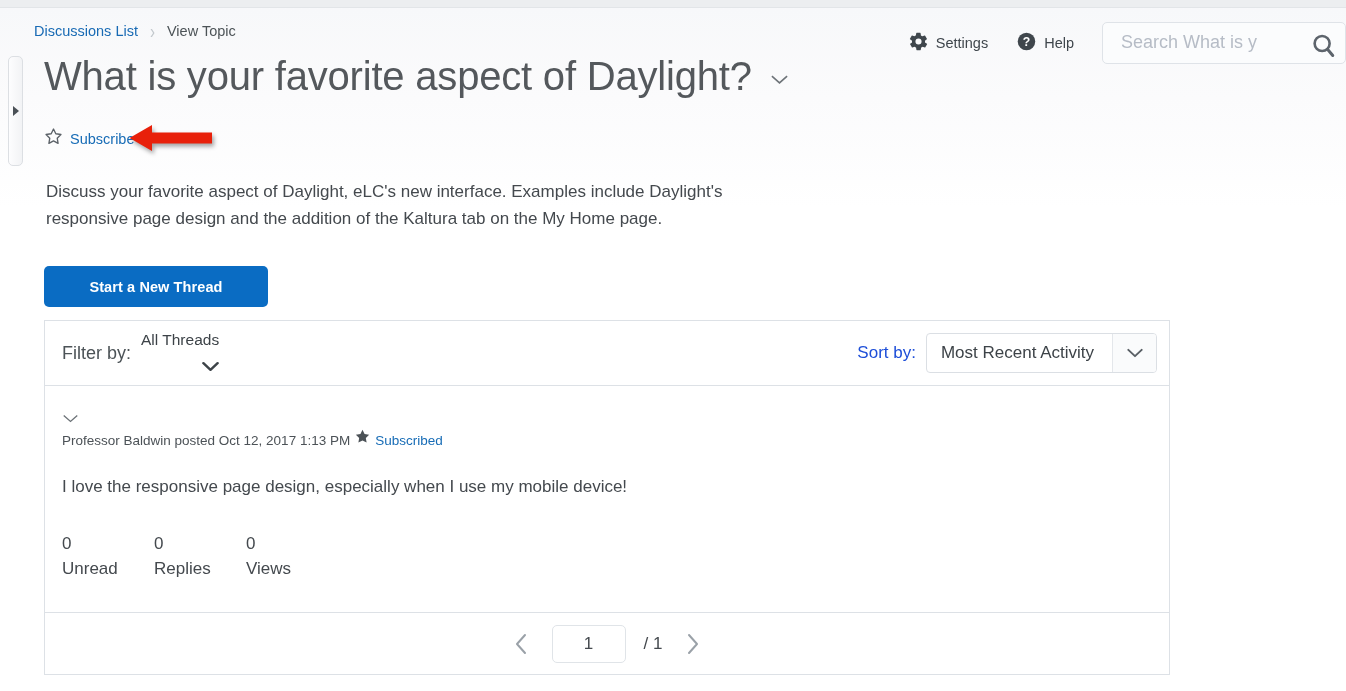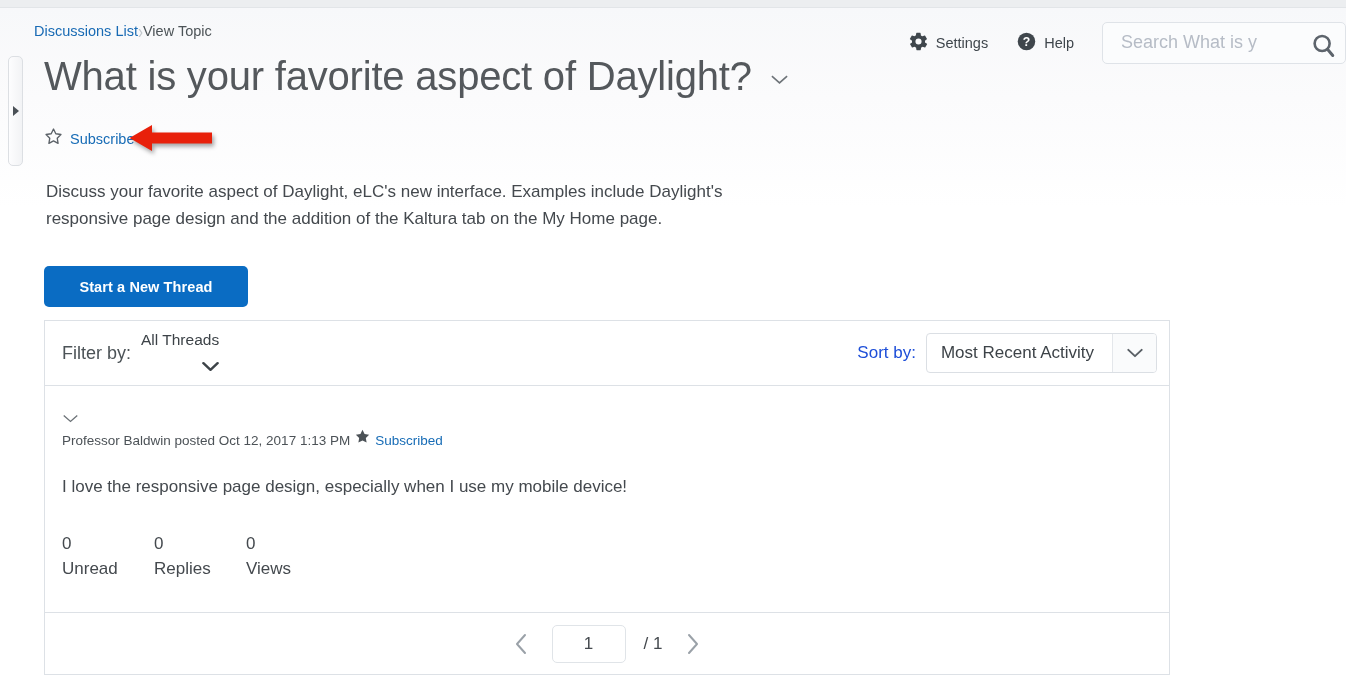--- a/index.html
+++ b/index.html
@@ -35,20 +35,21 @@
   }
 
   
   .breadcrumb {
     position: absolute;
     top: 14px;
     left: 34px;
     font-size: 14.5px;
     display: flex;
     align-items: center;
+    gap: 12px;
     white-space: nowrap;
   }
   .crumb-link {
     color: #186ab4;
     text-decoration: none;
     cursor: pointer;
   }
   .crumb-sep {
     color: #c3c8cd;
     font-size: 15px;
@@ -177,21 +178,21 @@
     font-size: 17px;
     line-height: 27px;
     color: #44494e;
   }
 
   
   .new-thread-btn {
     position: absolute;
     top: 258px;
     left: 44px;
-    width: 204px;
+    width: 224px;
     height: 41px;
     background: #0a6cc3;
     border: none;
     border-radius: 5px;
     color: #ffffff;
     font-family: "Liberation Sans", sans-serif;
     font-size: 14.5px;
     font-weight: bold;
     cursor: pointer;
     letter-spacing: 0.1px;

